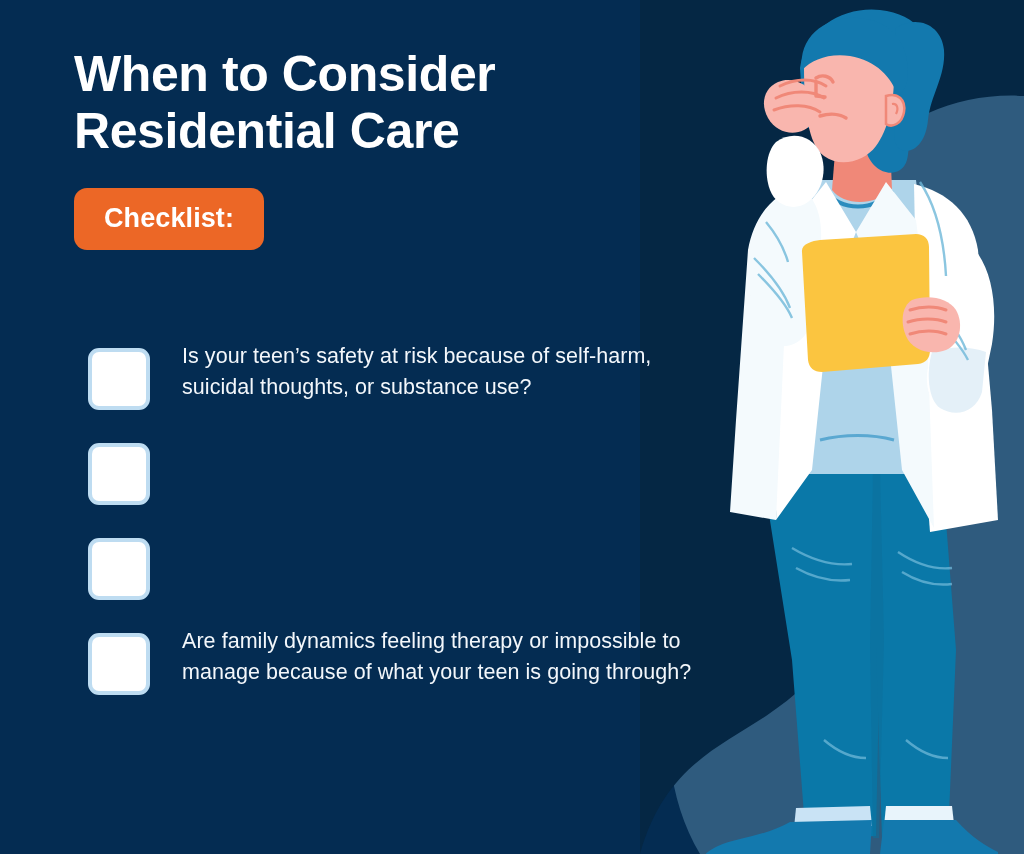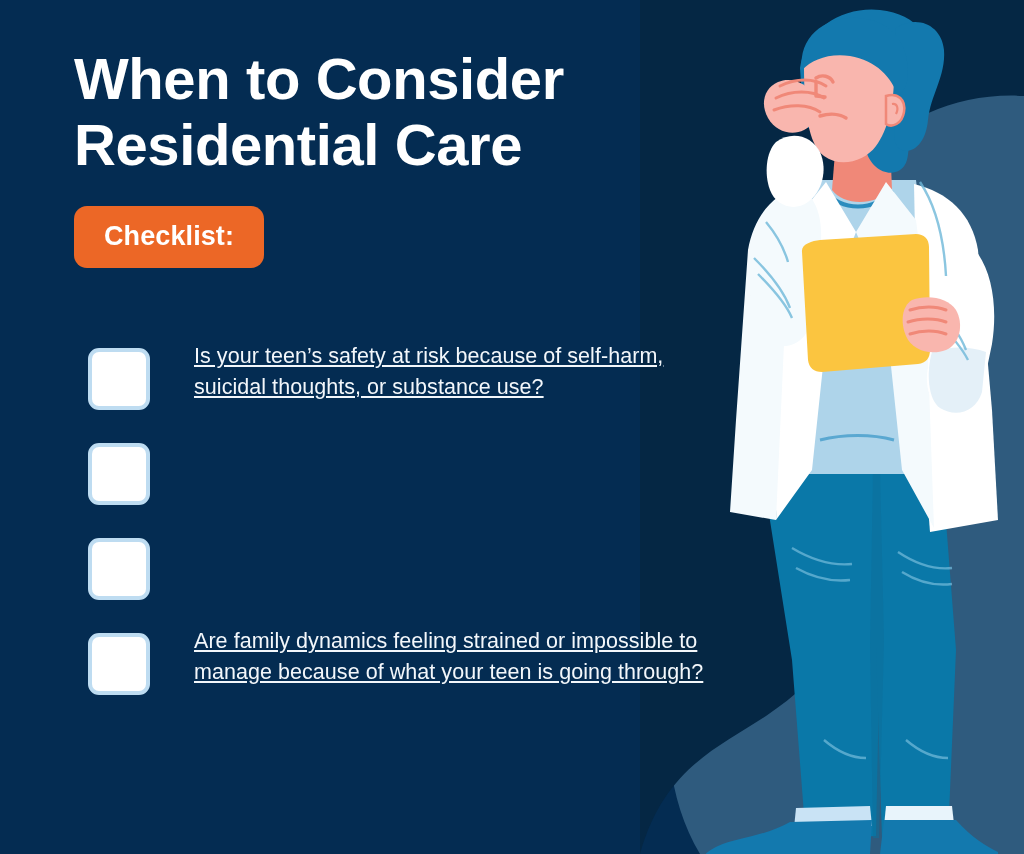--- a/index.html
+++ b/index.html
@@ -23,21 +23,21 @@
   
   .content {
     position: absolute;
     left: 74px;
     top: 46px;
     width: 600px;
     z-index: 5;
   }
   .title {
     color: #ffffff;
-    font-size: 58px;
+    font-size: 50px;
     line-height: 1.13;
     font-weight: 700;
     letter-spacing: -0.4px;
     margin: 0;
     white-space: pre-line;
   }
   .badge {
     display: inline-block;
     margin-top: 29px;
     background: #ec6726;
@@ -66,27 +66,26 @@
   .checkbox {
     flex: 0 0 auto;
     width: 54px;
     height: 54px;
     border: 4px solid #bedcf1;
     border-radius: 11px;
     background: #ffffff;
     margin-top: 8px;
   }
   .check-text {
-    margin-left: 44px;
+    margin-left: 32px;
     color: #f3f7fb;
     font-size: 21.5px;
     line-height: 1.44;
     letter-spacing: 0.05px;
     padding-top: 1px;
-    text-decoration: underline;
   }
 </style>
 </head>
 <body>
 
 <div id="canvas">
 
   <div class="bg-layer">
     <svg class="bg-svg" width="1024" height="854" viewBox="0 0 1024 854">
 
@@ -240,17 +239,17 @@
     <div class="check-row">
       <div class="checkbox"></div>
     </div>
 
     <div class="check-row">
       <div class="checkbox"></div>
     </div>
 
     <div class="check-row">
       <div class="checkbox"></div>
-      <div class="check-text">Are family dynamics feeling strained or impossible to manage because of what your teen is going through?</div>
+      <div class="check-text">Are family dynamics feeling therapy or impossible to manage because of what your teen is going through?</div>
     </div>
 
   </div>
 </div>
 
 </body></html>

